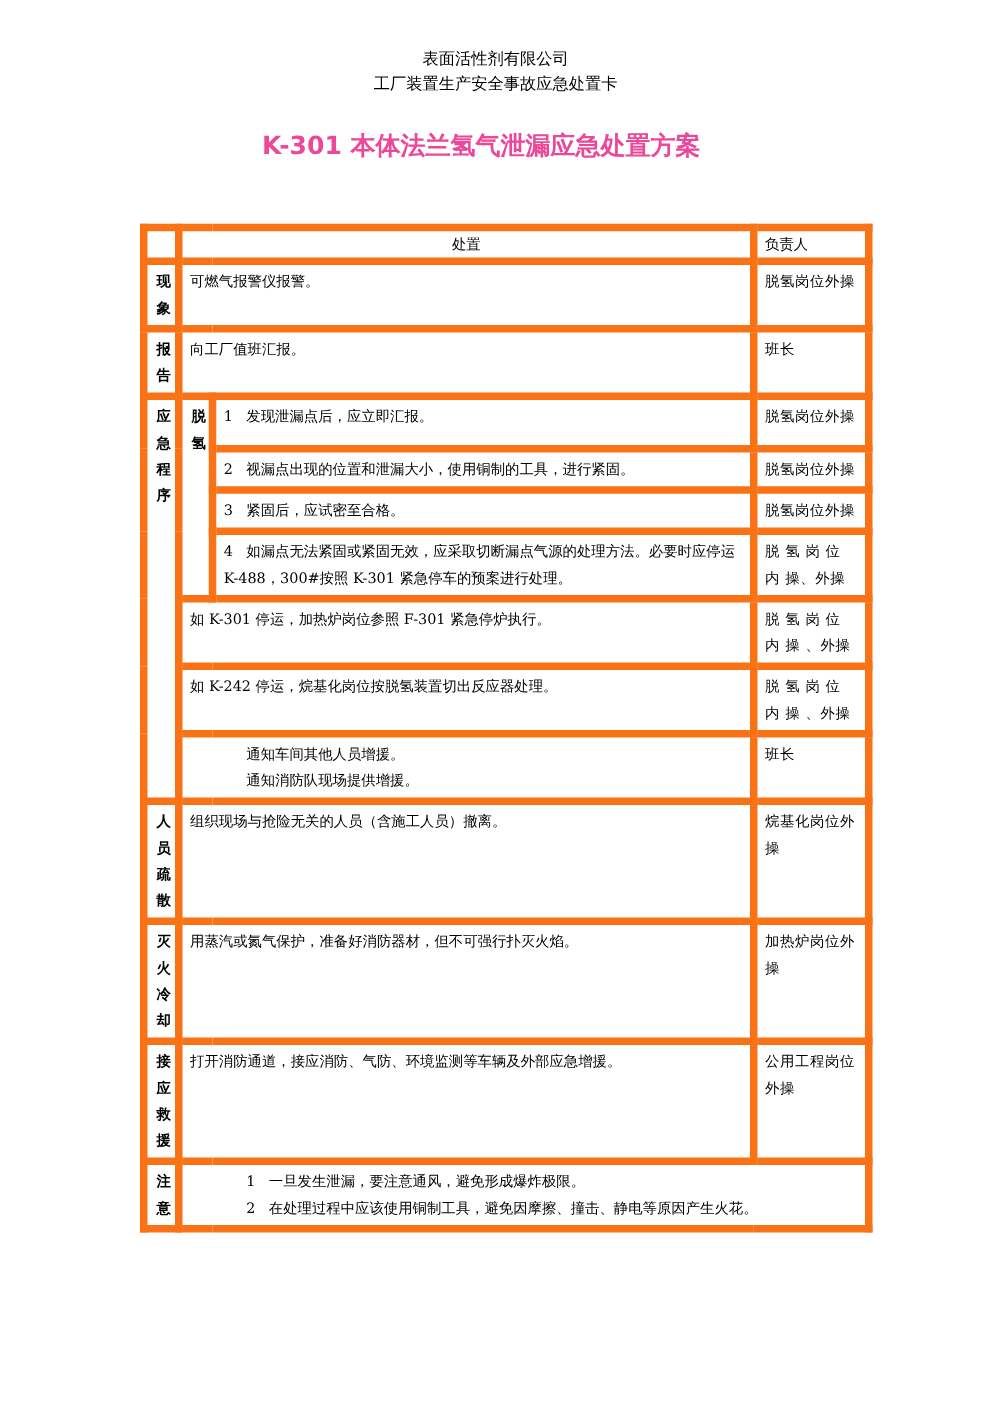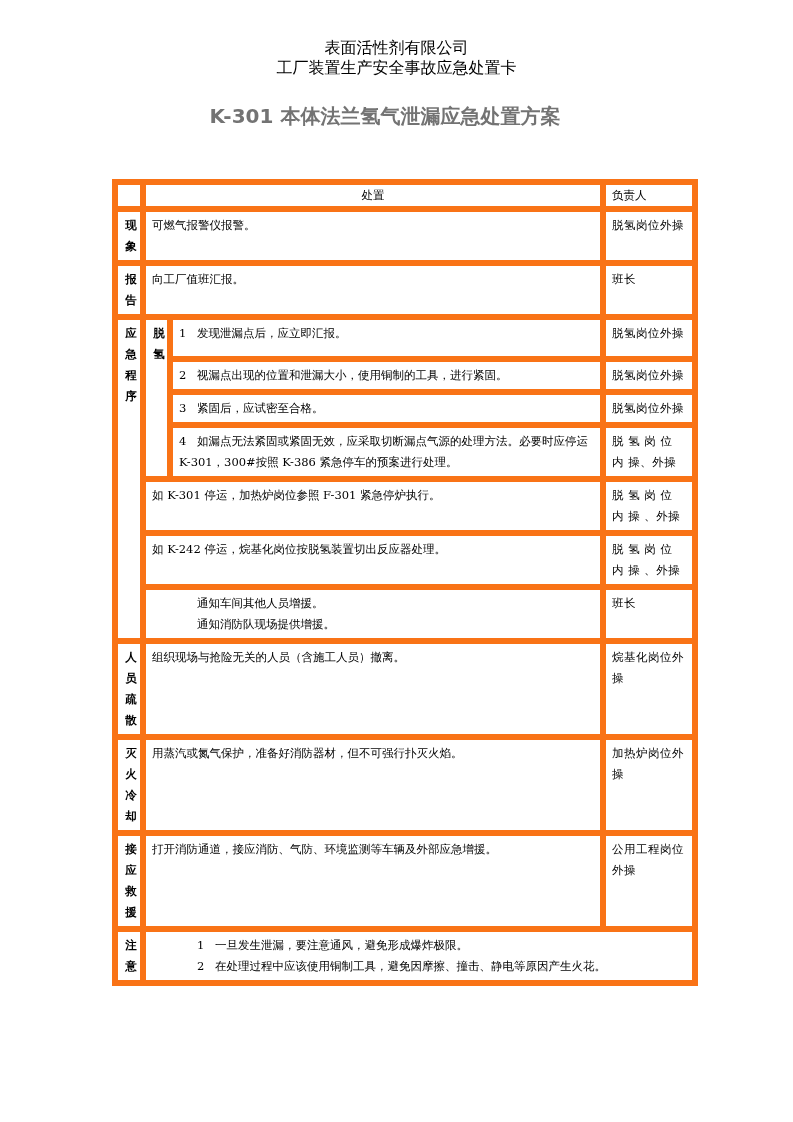--- a/index.html
+++ b/index.html
@@ -1,23 +1,23 @@
 <!DOCTYPE html>
 <html><head>
 <meta charset="utf-8">
 <style>
   html, body { margin: 0; padding: 0; background: #ffffff; }
   body { width: 793px; height: 1122px; position: relative; overflow: hidden;
          font-family: "DejaVu Serif", "Liberation Serif", serif; color: #000; }
   .hdr { position: absolute; left: 0; width: 793px; text-align: center;
-         font-family: "DejaVu Sans", "Liberation Sans", sans-serif; font-size: 16px; }
+         font-family: "DejaVu Sans", "Liberation Sans", sans-serif; font-size: 13px; }
   .hdr1 { top: 38px; }
   .hdr2 { top: 58px; }
   .title { position: absolute; left: 0; width: 770px; top: 103px; text-align: center;
-           color: #737373; font-size: 20px; font-weight: bold;
+           color: #ec4899; font-size: 20px; font-weight: bold;
            font-family: "DejaVu Sans", "Liberation Sans", sans-serif; }
   table.card { position: absolute; left: 112px; top: 179px; border-collapse: collapse;
                width: 580px; table-layout: fixed; font-size: 11.5px; }
   table.card td { border: 6px solid #f97316; vertical-align: top; padding: 3px 6px;
                   line-height: 21px; overflow: hidden; }
   td.lbl { padding: 3px 4px; text-align: center; font-weight: bold; }
   td.lbl span.v { display: block; width: 14px; margin: 0 auto; line-height: 21px; word-break: break-all; }
   td.mid { vertical-align: middle; }
   td.center { text-align: center; }
   .own { letter-spacing: 0.5px; }
@@ -74,21 +74,21 @@
   </tr>
   <tr style="height:28px">
     <td><span class="num">2</span><span>视漏点出现的位置和泄漏大小，使用铜制的工具，进行紧固。</span></td>
     <td class="own">脱氢岗位外操</td>
   </tr>
   <tr style="height:26px">
     <td><span class="num">3</span><span>紧固后，应试密至合格。</span></td>
     <td class="own">脱氢岗位外操</td>
   </tr>
   <tr style="height:43px">
-    <td><span class="num">4</span><span>如漏点无法紧固或紧固无效，应采取切断漏点气源的处理方法。必要时应停运 K-301，300#按照 K-386 紧急停车的预案进行处理。</span></td>
+    <td><span class="num">4</span><span>如漏点无法紧固或紧固无效，应采取切断漏点气源的处理方法。必要时应停运 K-488，300#按照 K-301 紧急停车的预案进行处理。</span></td>
     <td class="own">脱 氢 岗 位 内 操、外操</td>
   </tr>
   <tr style="height:42px">
     <td colspan="2">如 K-301 停运，加热炉岗位参照 F-301 紧急停炉执行。</td>
     <td class="own">脱 氢 岗 位 内 操 、外操</td>
   </tr>
   <tr style="height:43px">
     <td colspan="2" class="mid">如 K-242 停运，烷基化岗位按脱氢装置切出反应器处理。</td>
     <td class="own">脱 氢 岗 位 内 操 、外操</td>
   </tr>

